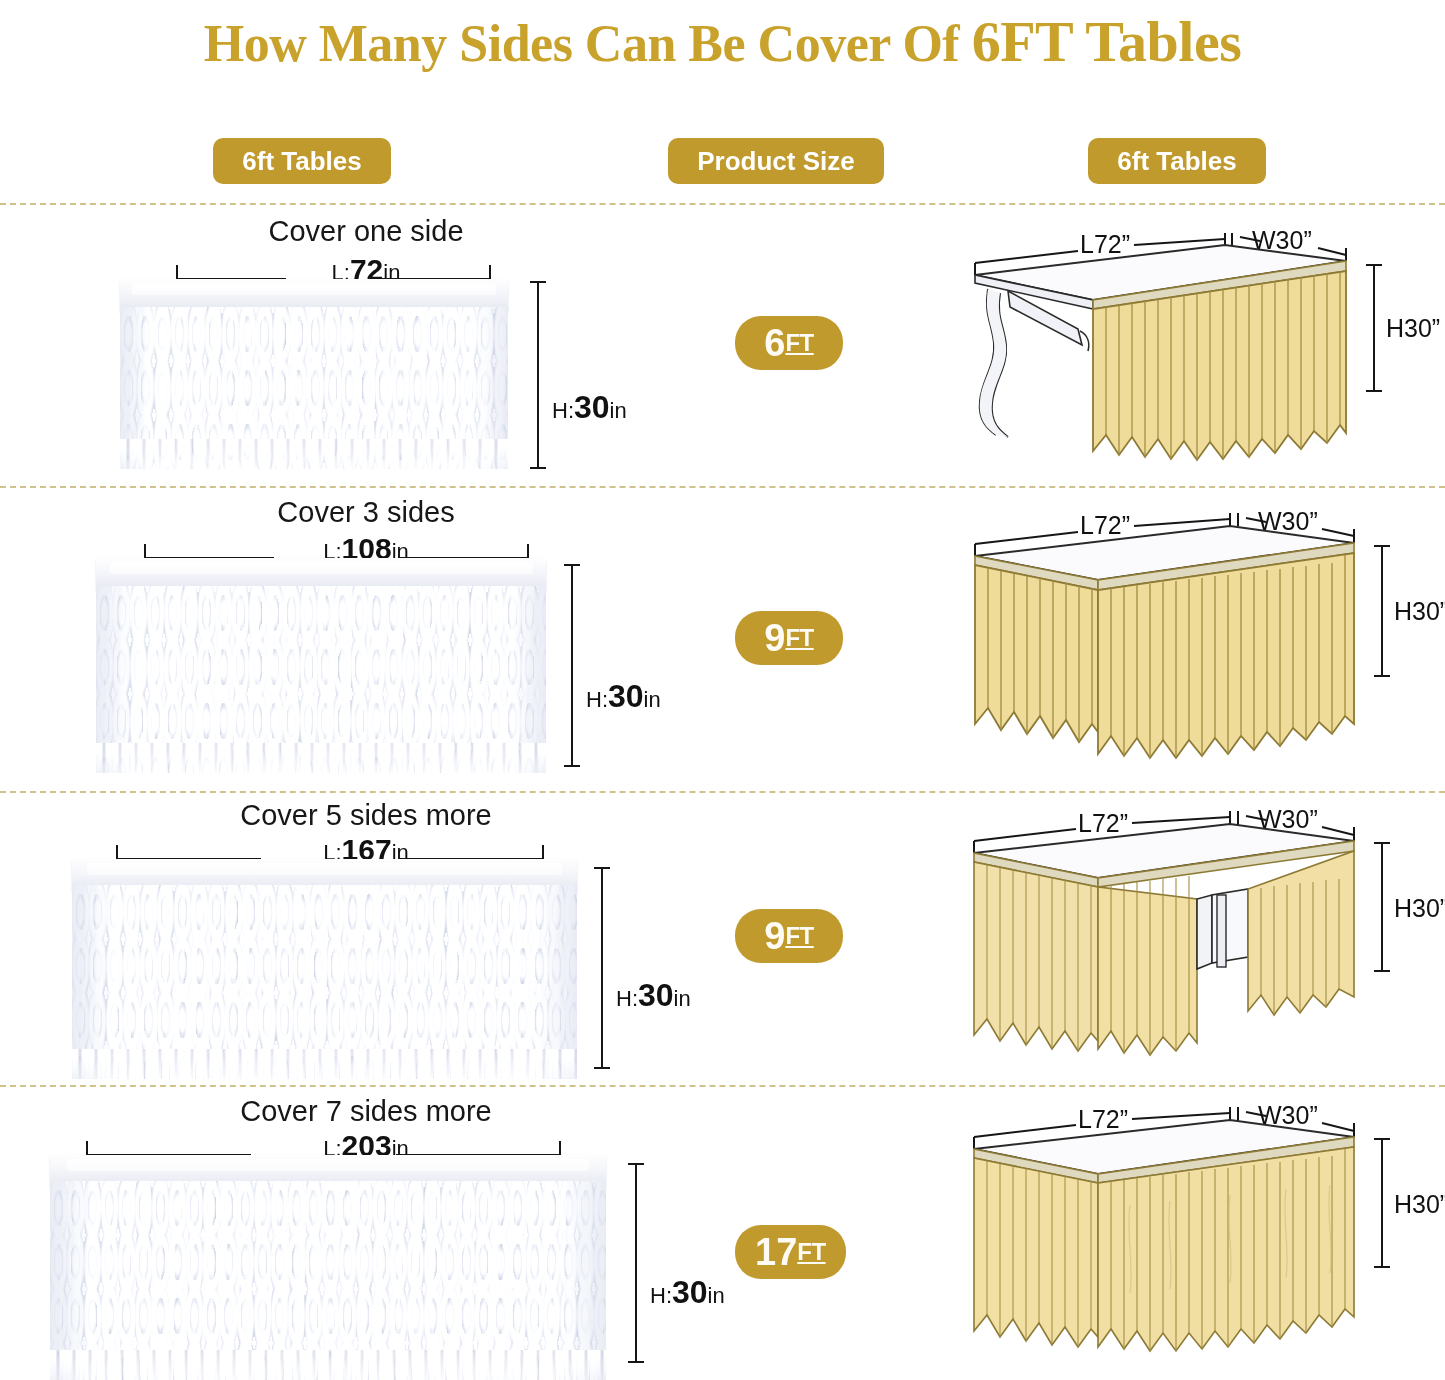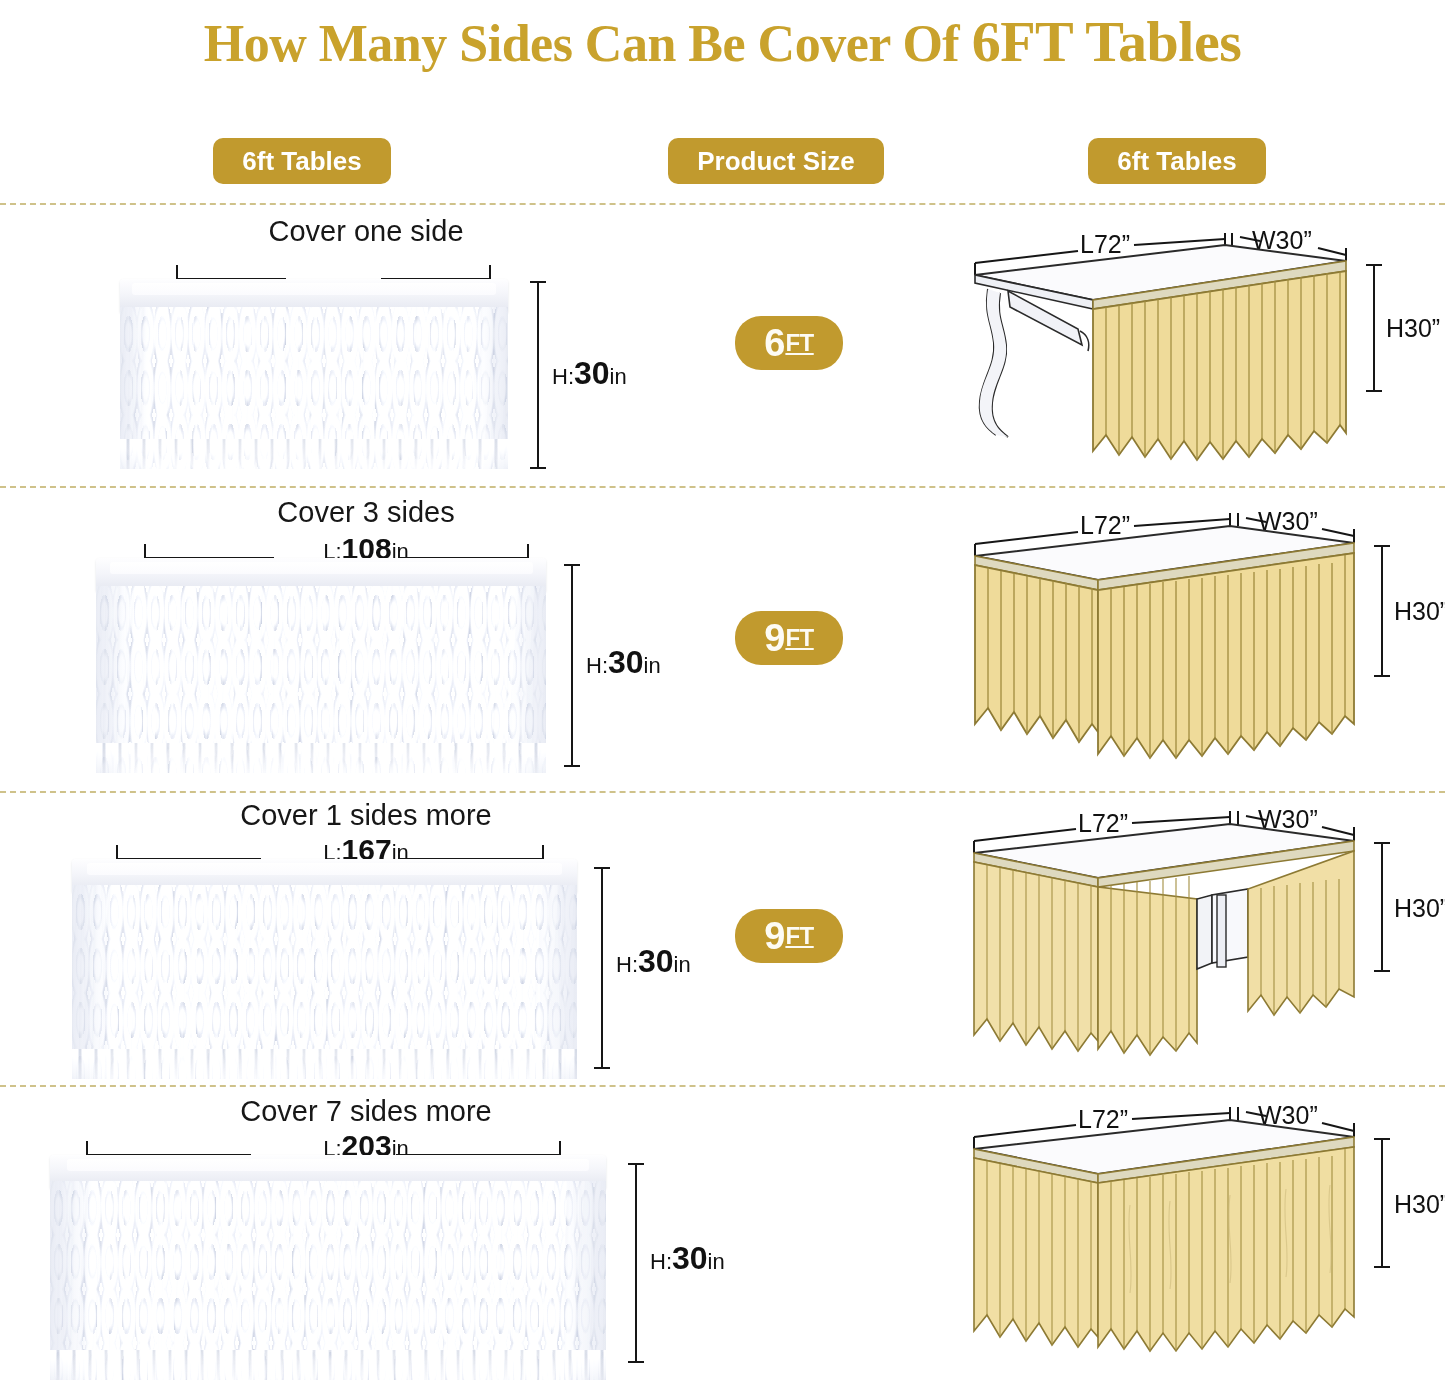--- a/index.html
+++ b/index.html
@@ -76,21 +76,21 @@
   .dimh .tkr{position:absolute;right:0;top:0;width:0;height:16px;border-left:2px solid #161616;}
   .dimh .seg-l{left:0;}
   .dimh .seg-r{right:0;}
 
   
   .dimv{position:absolute;width:16px;}
   .dimv .ln{position:absolute;left:7px;top:0;width:0;border-left:2px solid #161616;height:100%;}
   .dimv .tkt{position:absolute;left:0;top:0;width:16px;height:0;border-top:2px solid #161616;}
   .dimv .tkb{position:absolute;left:0;bottom:0;width:16px;height:0;border-top:2px solid #161616;}
   .h-label{
-    position:absolute;font-size:22px;color:#111;white-space:nowrap;
+    position:absolute;font-size:22px;color:#111;white-space:nowrap;margin-top:34px;
   }
   .h-label b{font-size:32px;font-weight:700;}
 
   
   .photo{position:absolute;}
   .tabletop{
     position:absolute;left:0;top:0;width:100%;height:34px;
     background:linear-gradient(180deg,#fefeff 0%,#f4f5fa 45%,#e4e7f0 100%);
     border-radius:4px 4px 2px 2px;
     box-shadow:0 1px 2px rgba(120,125,145,.25);
@@ -185,20 +185,23 @@
 <div class="divider" style="top:203px"></div>
 <div class="divider" style="top:486px"></div>
 <div class="divider" style="top:791px"></div>
 <div class="divider" style="top:1085px"></div>
 
 <div class="row" id="row-0" style="top:203px;height:283px">
 
   <div class="left-cell">
     <div class="caption" style="top:12px">Cover one side</div>
 
+    <div class="len-label" style="top:50px">
+      <span>L:</span><b>72</b><span class="u">in</span>
+    </div>
 
     <div class="dimh" style="left:160px;top:62px;width:315px">
       <div class="tkl"></div>
         <div class="tkr"></div>
       <div class="ln seg-l" style="width:110px"></div>
       <div class="ln seg-r" style="width:110px"></div>
     </div>
 
     <div class="photo" style="left:104px;top:76px;width:388px;height:190px">
       <div class="tabletop"></div>
@@ -404,21 +407,21 @@
         </g>
         <text class="dimtxt" x="464" y="134">H30”</text>
       </svg>
     </div>
   </div>
 </div>
 
 <div class="row" id="row-2" style="top:791px;height:294px">
 
   <div class="left-cell">
-    <div class="caption" style="top:8px">Cover 1 sides more</div>
+    <div class="caption" style="top:8px">Cover 5 sides more</div>
 
     <div class="len-label" style="top:42px">
       <span>L:</span><b>167</b><span class="u">in</span>
     </div>
 
     <div class="dimh" style="left:100px;top:54px;width:428px">
       <div class="tkl"></div>
         <div class="tkr"></div>
       <div class="ln seg-l" style="width:145px"></div>
       <div class="ln seg-r" style="width:145px"></div>
@@ -554,20 +557,25 @@
     <div class="dimv" style="left:612px;top:78px;height:200px">
       <div class="tkt"></div>
         <div class="ln"></div>
         <div class="tkb"></div>
     </div>
     <div class="h-label" style="left:634px;top:155px">
       <span>H:</span><b>30</b><span>in</span>
     </div>
   </div>
 
+  <div class="mid-cell">
+    <div class="size-pill" style="top:140px">
+      <span class="num">17</span><span class="ft">FT</span>
+    </div>
+  </div>
 
   <div class="right-cell">
     <div class="diag">
       <svg width="515" height="295" viewBox="0 0 515 295">
         <g stroke="#161616" stroke-width="2" fill="none">
           <path d="M44,52 L44,64"></path>
           <path d="M44,52 L146,40"></path>
           <path d="M202,34 L300,28"></path>
           <path d="M300,22 L300,36"></path>
           <path d="M308,22 L308,36"></path>

